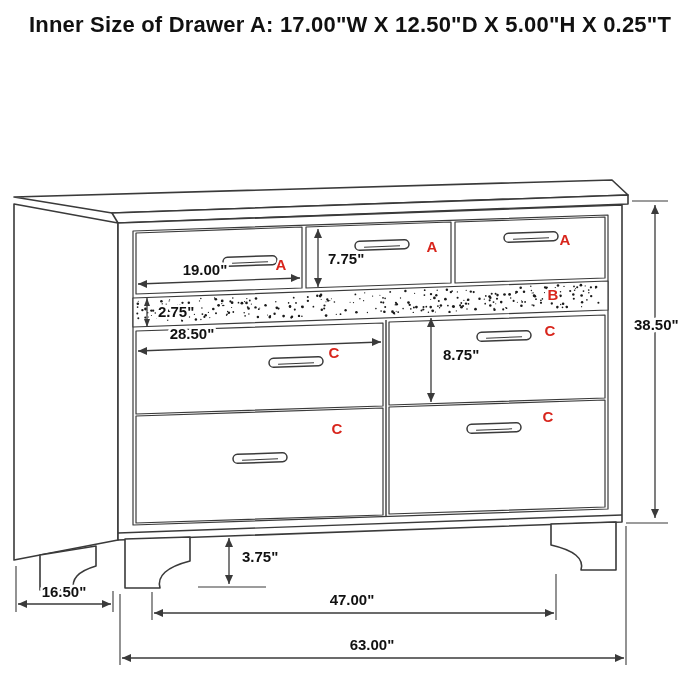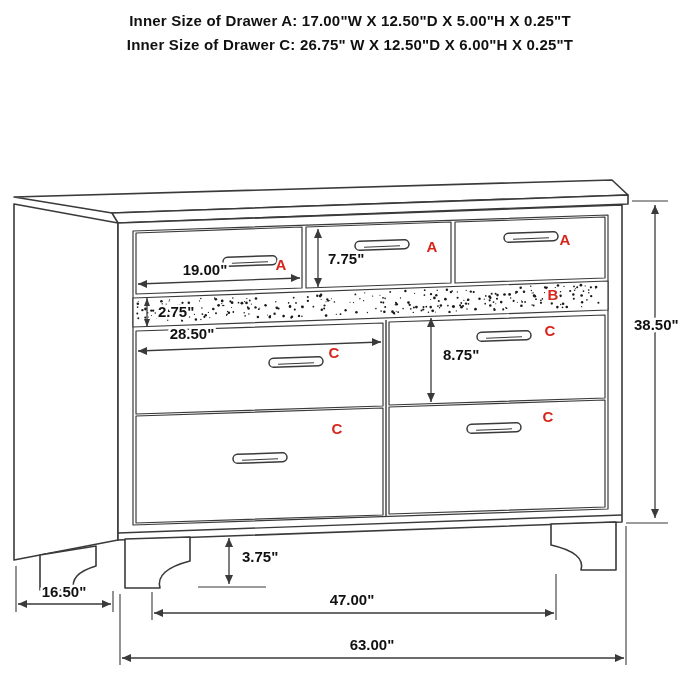--- a/index.html
+++ b/index.html
@@ -1,39 +1,38 @@
 <!DOCTYPE html>
 <html style="--label-red: #d8251c; --line: #3a3a3a; --text: #111111;"><head>
 <meta charset="utf-8">
 <style>
   html,body{margin:0;padding:0;width:700px;height:700px;background:#fff;overflow:hidden;}
   body{position:relative;font-family:"Liberation Sans",sans-serif;}
   .header{position:absolute;top:12px;left:0;right:0;text-align:center;}
-  .header p{margin:0 0 7px 0;font-size:15px;font-weight:bold;color:#111;letter-spacing:.2px;}
+  .header p{margin:0 0 7px 0;font-size:22px;font-weight:bold;color:#111;letter-spacing:.2px;}
   svg{position:absolute;top:0;left:0;}
   .panel{fill:#ffffff;stroke:var(--line,#3a3a3a);stroke-width:1.6;stroke-linejoin:round;}
   .thin{stroke-width:1.2;}
   .ln{stroke:var(--line,#3a3a3a);stroke-width:1.4;fill:none;}
   .dim{stroke:var(--line,#3a3a3a);stroke-width:1.3;fill:none;}
   .ext{stroke:var(--line,#3a3a3a);stroke-width:1.1;fill:none;}
   .dimhead{fill:var(--line,#3a3a3a);stroke:none;}
   .dimtext{font:bold 15px "Liberation Sans",sans-serif;fill:var(--text,#111);
            paint-order:stroke;stroke:#fff;stroke-width:5px;stroke-linejoin:round;}
   .redlabel{font:bold 15px "Liberation Sans",sans-serif;fill:var(--label-red,#d8251c);
            paint-order:stroke;stroke:#fff;stroke-width:4px;stroke-linejoin:round;}
   .handle-bar{fill:#fdfdfd;stroke:var(--line,#3a3a3a);stroke-width:1.5;}
   .handle-line{stroke:var(--line,#3a3a3a);stroke-width:1;}
   .dot{fill:#1a1a1a;}
 </style>
 </head>
 <body style="background: rgb(255, 255, 255);">
 
 <div class="header">
   <p>Inner Size of Drawer A: 17.00"W X 12.50"D X 5.00"H X 0.25"T</p>
-  <p>Inner Size of Drawer C: 26.75" W X 12.50"D X 6.00"H X 0.25"T</p>
 </div>
 
 <svg width="700" height="700" viewBox="0 0 700 700">
 
   <g>
     <polygon class="panel" points="14,197 612,180 628,195 112,213"></polygon>
     <polygon class="panel" points="112,213 628,195 628,204 118,223"></polygon>
     <polygon class="panel" points="14,204 118,223 118,540 14,560"></polygon>
     <polygon class="panel" points="118,223 622,205 622,522 118,540"></polygon>
     <line class="ln thin" x1="118" y1="533" x2="622" y2="515"></line>

